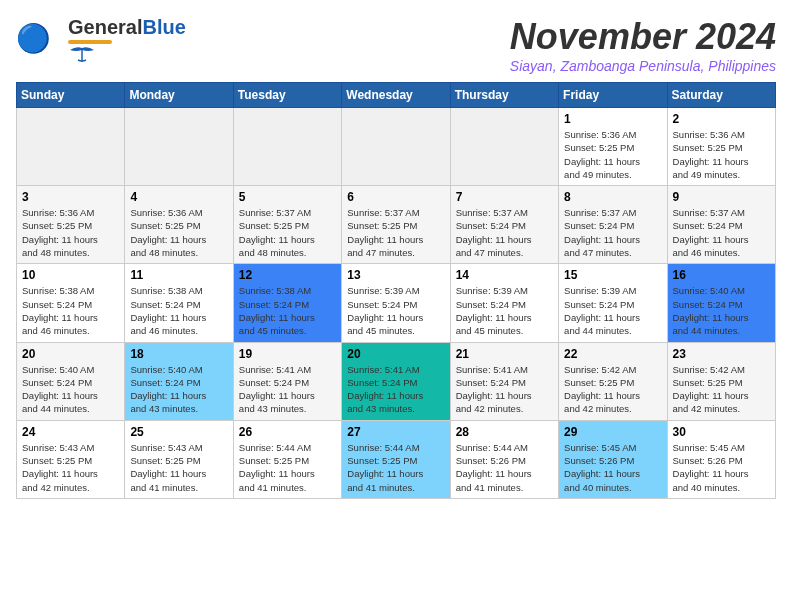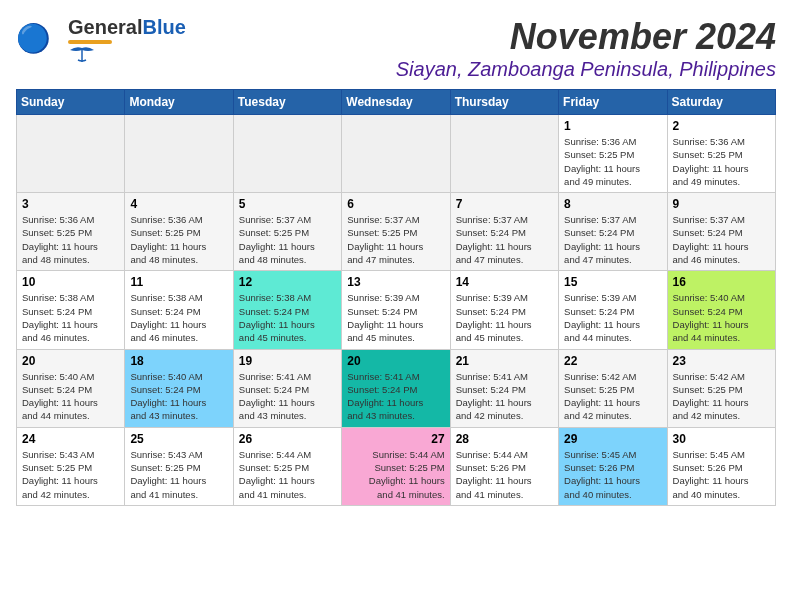--- a/index.html
+++ b/index.html
@@ -24,22 +24,22 @@
     .title-area {
       text-align: right;
       font-style: italic;
     }
     .month-title {
       font-size: 36px;
       font-weight: bold;
       color: #333;
     }
     .location {
-      font-size: 20px;
-      color: #4c1d95;
+      font-size: 14px;
+      color: #8b5cf6;
     }
     .calendar {
       width: 100%;
       border-collapse: collapse;
       font-size: 10.5px;
     }
     .calendar th {
       background: #2563a8;
       color: #fff;
       padding: 5px 4px;
@@ -198,21 +198,21 @@
 Daylight: 11 hours
 and 46 minutes.</div>
         </td>
         <td style="background: rgb(255, 255, 255);">
           <span class="day-num">11</span>
           <div class="day-info" style="white-space: pre-line;">Sunrise: 5:38 AM
 Sunset: 5:24 PM
 Daylight: 11 hours
 and 46 minutes.</div>
         </td>
-        <td style="background: #5eead4;">
+        <td style="background: #3b82f6;">
           <span class="day-num">12</span>
           <div class="day-info" style="white-space: pre-line;">Sunrise: 5:38 AM
 Sunset: 5:24 PM
 Daylight: 11 hours
 and 45 minutes.</div>
         </td>
         <td style="background: rgb(255, 255, 255);">
           <span class="day-num">13</span>
           <div class="day-info" style="white-space: pre-line;">Sunrise: 5:39 AM
 Sunset: 5:24 PM
@@ -226,21 +226,21 @@
 Daylight: 11 hours
 and 45 minutes.</div>
         </td>
         <td style="background: rgb(255, 255, 255);">
           <span class="day-num">15</span>
           <div class="day-info" style="white-space: pre-line;">Sunrise: 5:39 AM
 Sunset: 5:24 PM
 Daylight: 11 hours
 and 44 minutes.</div>
         </td>
-        <td style="background: #bef264;">
+        <td style="background: #3b82f6;">
           <span class="day-num">16</span>
           <div class="day-info" style="white-space: pre-line;">Sunrise: 5:40 AM
 Sunset: 5:24 PM
 Daylight: 11 hours
 and 44 minutes.</div>
         </td>
       </tr>
       <tr>
         <td style="background: rgb(245, 245, 245);">
           <span class="day-num">20</span>
@@ -307,21 +307,21 @@
 Daylight: 11 hours
 and 41 minutes.</div>
         </td>
         <td style="background: rgb(255, 255, 255);">
           <span class="day-num">26</span>
           <div class="day-info" style="white-space: pre-line;">Sunrise: 5:44 AM
 Sunset: 5:25 PM
 Daylight: 11 hours
 and 41 minutes.</div>
         </td>
-        <td style="background: #f9a8d4; text-align: right;">
+        <td style="background: #7dd3fc;">
           <span class="day-num">27</span>
           <div class="day-info" style="white-space: pre-line;">Sunrise: 5:44 AM
 Sunset: 5:25 PM
 Daylight: 11 hours
 and 41 minutes.</div>
         </td>
         <td style="background: rgb(255, 255, 255);">
           <span class="day-num">28</span>
           <div class="day-info" style="white-space: pre-line;">Sunrise: 5:44 AM
 Sunset: 5:26 PM

